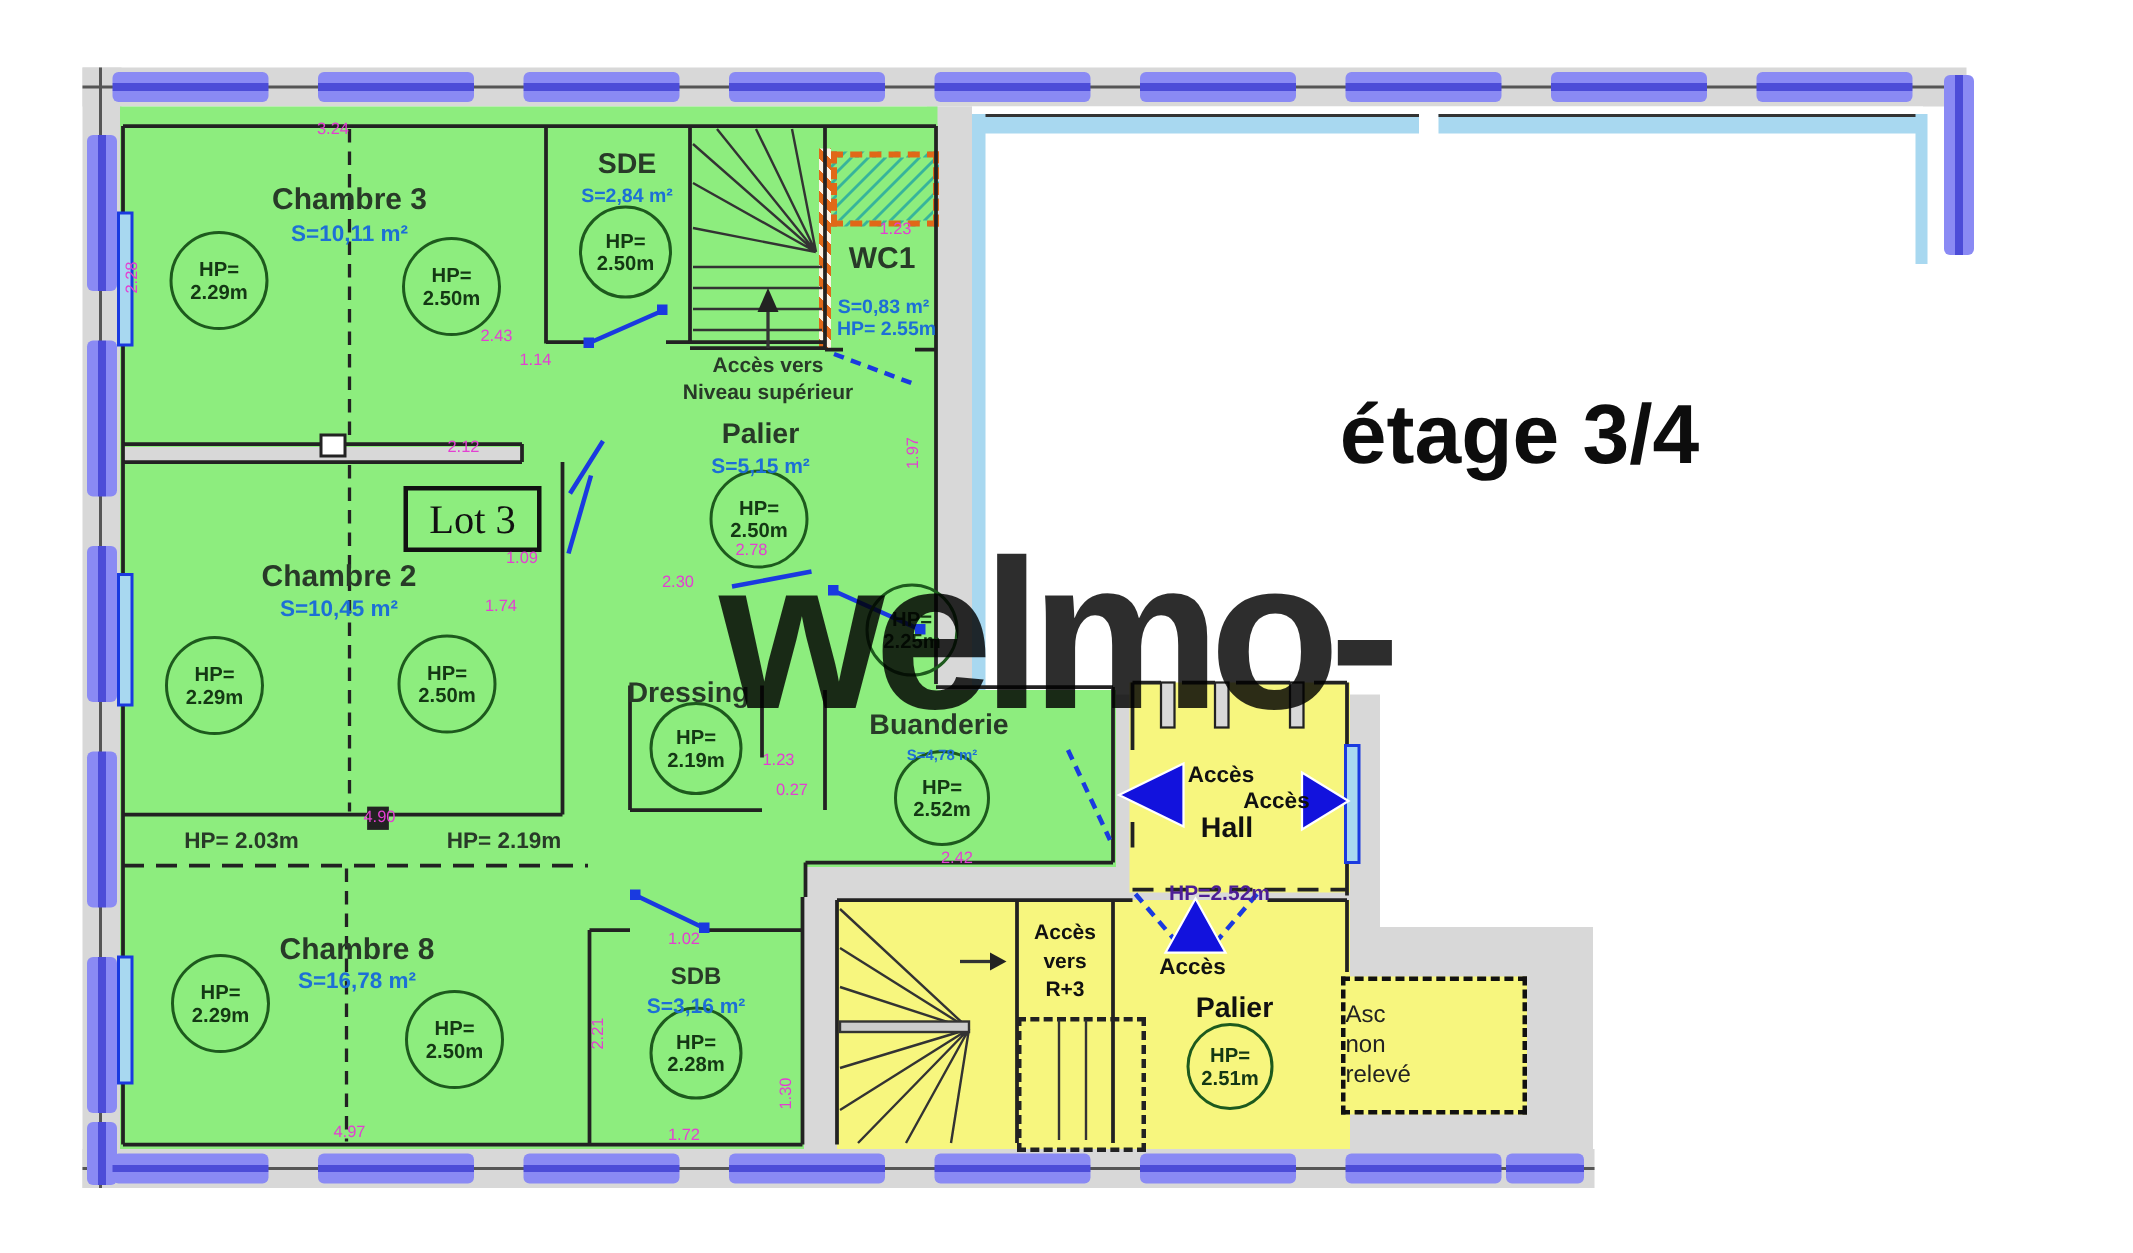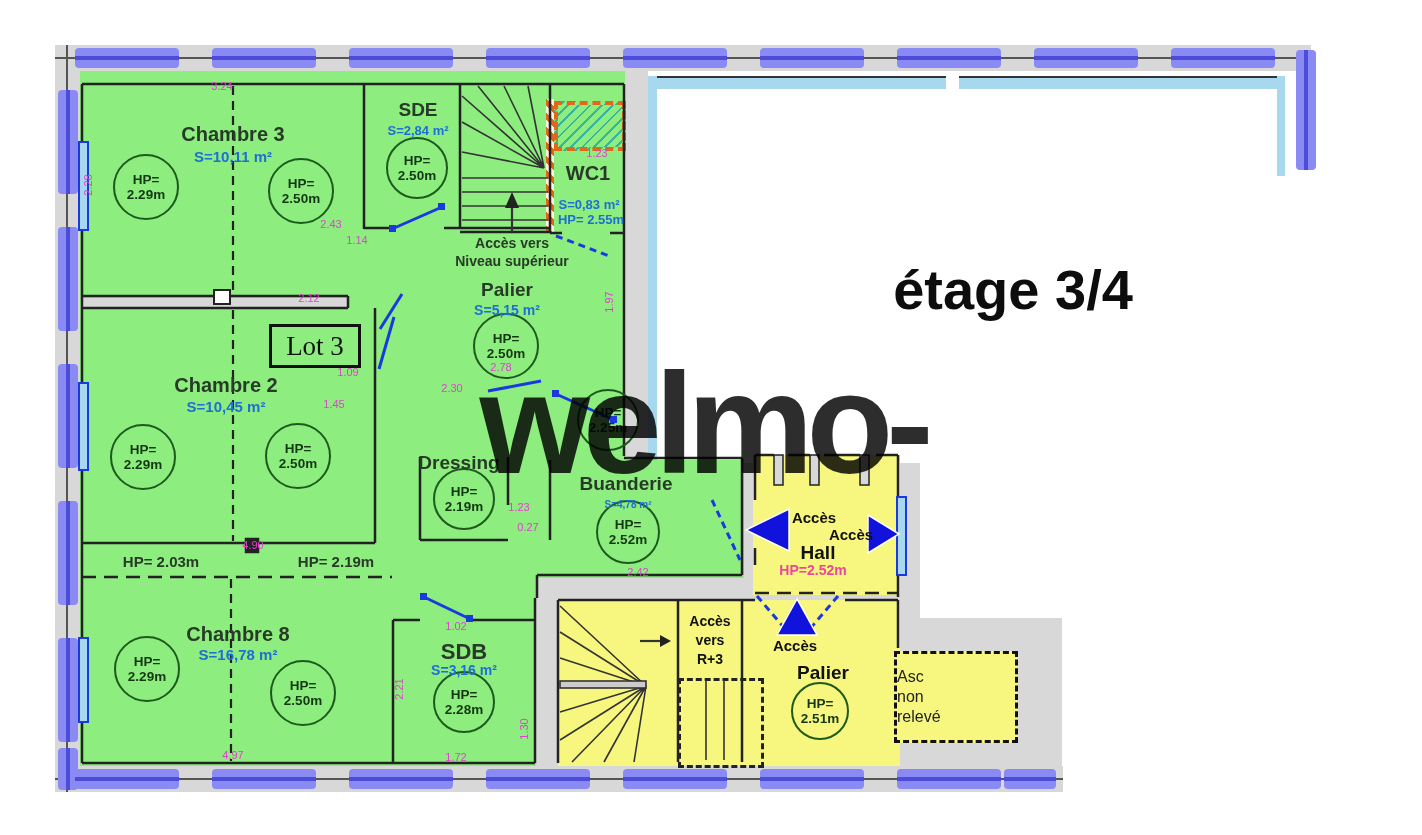--- a/index.html
+++ b/index.html
@@ -245,39 +245,39 @@
     </div>
   <div class="lbl" style="left:226px;top:385px;font-size:20px">Chambre 2</div>
   <div class="lbl area" style="left:226px;top:406px;font-size:15px">S=10,45 m²</div>
   <div class="lbl" style="left:459px;top:463px;font-size:19px">Dressing</div>
   <div class="lbl" style="left:626px;top:484px;font-size:19px">Buanderie</div>
   <div class="lbl area" style="left:628px;top:504px;font-size:10px">S=4,78 m²</div>
   <div class="lbl" style="left:161px;top:561px;font-size:15px">HP= 2.03m</div>
   <div class="lbl" style="left:336px;top:561px;font-size:15px">HP= 2.19m</div>
   <div class="lbl" style="left:238px;top:634px;font-size:20px">Chambre 8</div>
   <div class="lbl area" style="left:238px;top:654px;font-size:15px">S=16,78 m²</div>
-  <div class="lbl" style="left:464px;top:652px;font-size:22px">SDB</div>
+  <div class="lbl" style="left:464px;top:652px;font-size:16px">SDB</div>
   <div class="lbl area" style="left:464px;top:670px;font-size:14px">S=3,16 m²</div>
   <div class="lbl" style="left:814px;top:517px;font-size:15px;color:#111">Accès</div>
   <div class="lbl" style="left:851px;top:534px;font-size:15px;color:#111">Accès</div>
   <div class="lbl" style="left:818px;top:553px;font-size:19px;color:#111">Hall</div>
-  <div class="lbl" style="left:813px;top:570px;font-size:14px;color:#ec4899">HP=2.52m</div>
+  <div class="lbl" style="left:813px;top:595px;font-size:14px;color:#4c1d95">HP=2.52m</div>
   <div class="lbl" style="left:795px;top:645px;font-size:15px;color:#111">Accès</div>
   <div class="lbl" style="left:710px;top:621px;font-size:14px;color:#111">Accès</div>
   <div class="lbl" style="left:710px;top:640px;font-size:14px;color:#111">vers</div>
   <div class="lbl" style="left:710px;top:659px;font-size:14px;color:#111">R+3</div>
   <div class="lbl" style="left:823px;top:673px;font-size:19px;color:#111">Palier</div>
 
   <div class="dim" style="left:222px;top:86px">3.24</div>
   <div class="dim v" style="left:88px;top:185px">2.28</div>
   <div class="dim" style="left:331px;top:224px">2.43</div>
   <div class="dim" style="left:357px;top:240px">1.14</div>
   <div class="dim" style="left:309px;top:298px">2.12</div>
   <div class="dim" style="left:348px;top:372px">1.09</div>
-  <div class="dim" style="left:334px;top:404px">1.45</div>
+  <div class="dim" style="left:334px;top:404px">1.74</div>
   <div class="dim" style="left:501px;top:367px">2.78</div>
   <div class="dim" style="left:452px;top:388px">2.30</div>
   <div class="dim v" style="left:609px;top:302px">1.97</div>
   <div class="dim" style="left:253px;top:545px">4.90</div>
   <div class="dim" style="left:519px;top:507px">1.23</div>
   <div class="dim" style="left:528px;top:527px">0.27</div>
   <div class="dim" style="left:638px;top:572px">2.42</div>
   <div class="dim" style="left:456px;top:626px">1.02</div>
   <div class="dim v" style="left:399px;top:689px">2.21</div>
   <div class="dim" style="left:456px;top:757px">1.72</div>

